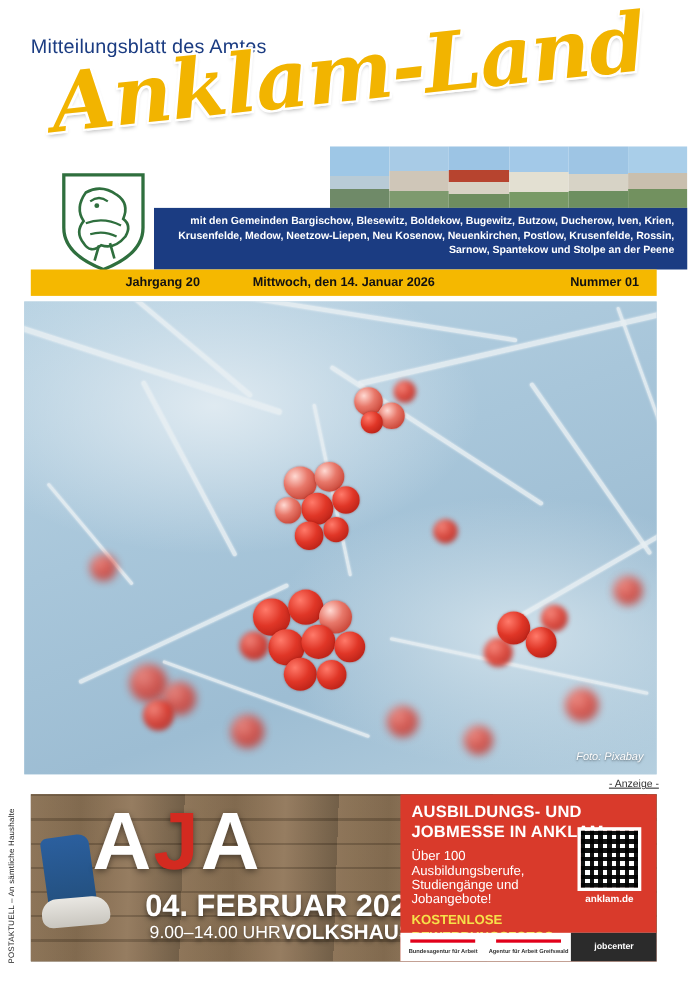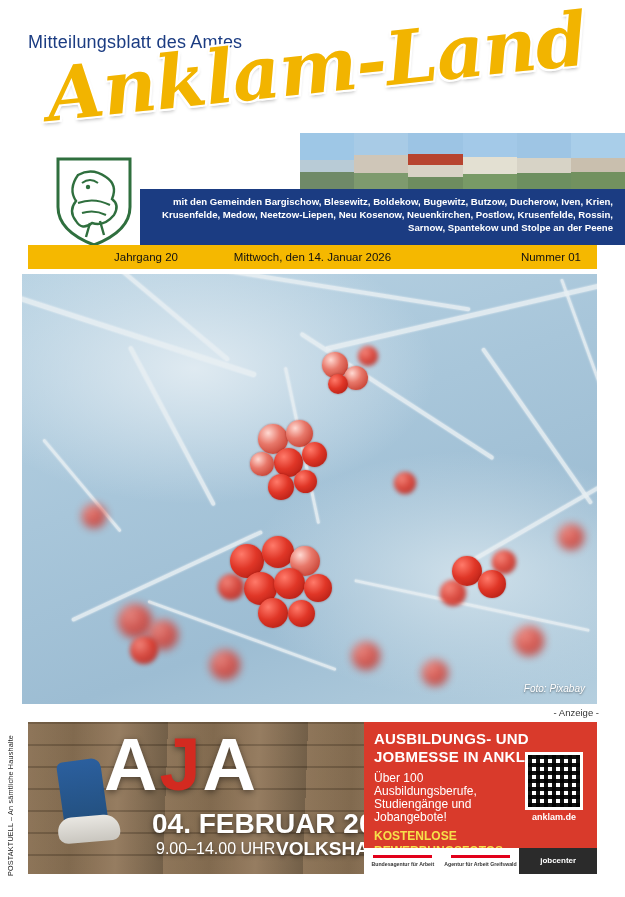--- a/index.html
+++ b/index.html
@@ -98,21 +98,21 @@
 
   
   .issue-bar {
     position: absolute;
     left: 28px; top: 245px;
     width: 569px;
     height: 24px;
     background: #f5b800;
     color: #111111;
     font-size: 11.5px;
-    font-weight: normal;
+    font-weight: bold;
     display: flex;
     align-items: center;
   }
   .issue-bar .ib-left  { position: absolute; left: 86px; }
   .issue-bar .ib-mid   { position: absolute; left: 0; right: 0; text-align: center; }
   .issue-bar .ib-right { position: absolute; right: 16px; }
 
   
   .main-photo {
     position: absolute;
@@ -160,20 +160,21 @@
     font-style: italic;
     text-shadow: 0 1px 2px rgba(0,0,0,0.5);
   }
 
   
   .anzeige {
     position: absolute;
     right: 26px; top: 707px;
     font-size: 9.5px;
     color: #333333;
+    text-decoration: underline;
   }
 
   
   .ad {
     position: absolute;
     left: 28px; top: 722px;
     width: 569px;
     height: 152px;
     overflow: hidden;
     background: #6f5a45;
@@ -184,21 +185,21 @@
       repeating-linear-gradient(180deg,
         rgba(0,0,0,0.16) 0px, rgba(0,0,0,0.16) 2px,
         rgba(255,255,255,0.03) 2px, rgba(255,255,255,0.03) 22px),
       repeating-linear-gradient(92deg,
         #8b7255 0px, #7d6549 46px, #93795c 92px, #6e5a42 140px),
       linear-gradient(#806a50, #6d5a42);
   }
   .ad-left {
     position: absolute;
     left: 0; top: 0;
-    width: 336px; height: 152px; margin-left: 20px;
+    width: 336px; height: 152px;
   }
   .shoe {
     position: absolute;
     left: 10px; top: 38px;
     width: 64px; height: 90px;
   }
   .shoe .leg {
     position: absolute;
     left: 2px; top: 0;
     width: 44px; height: 62px;

